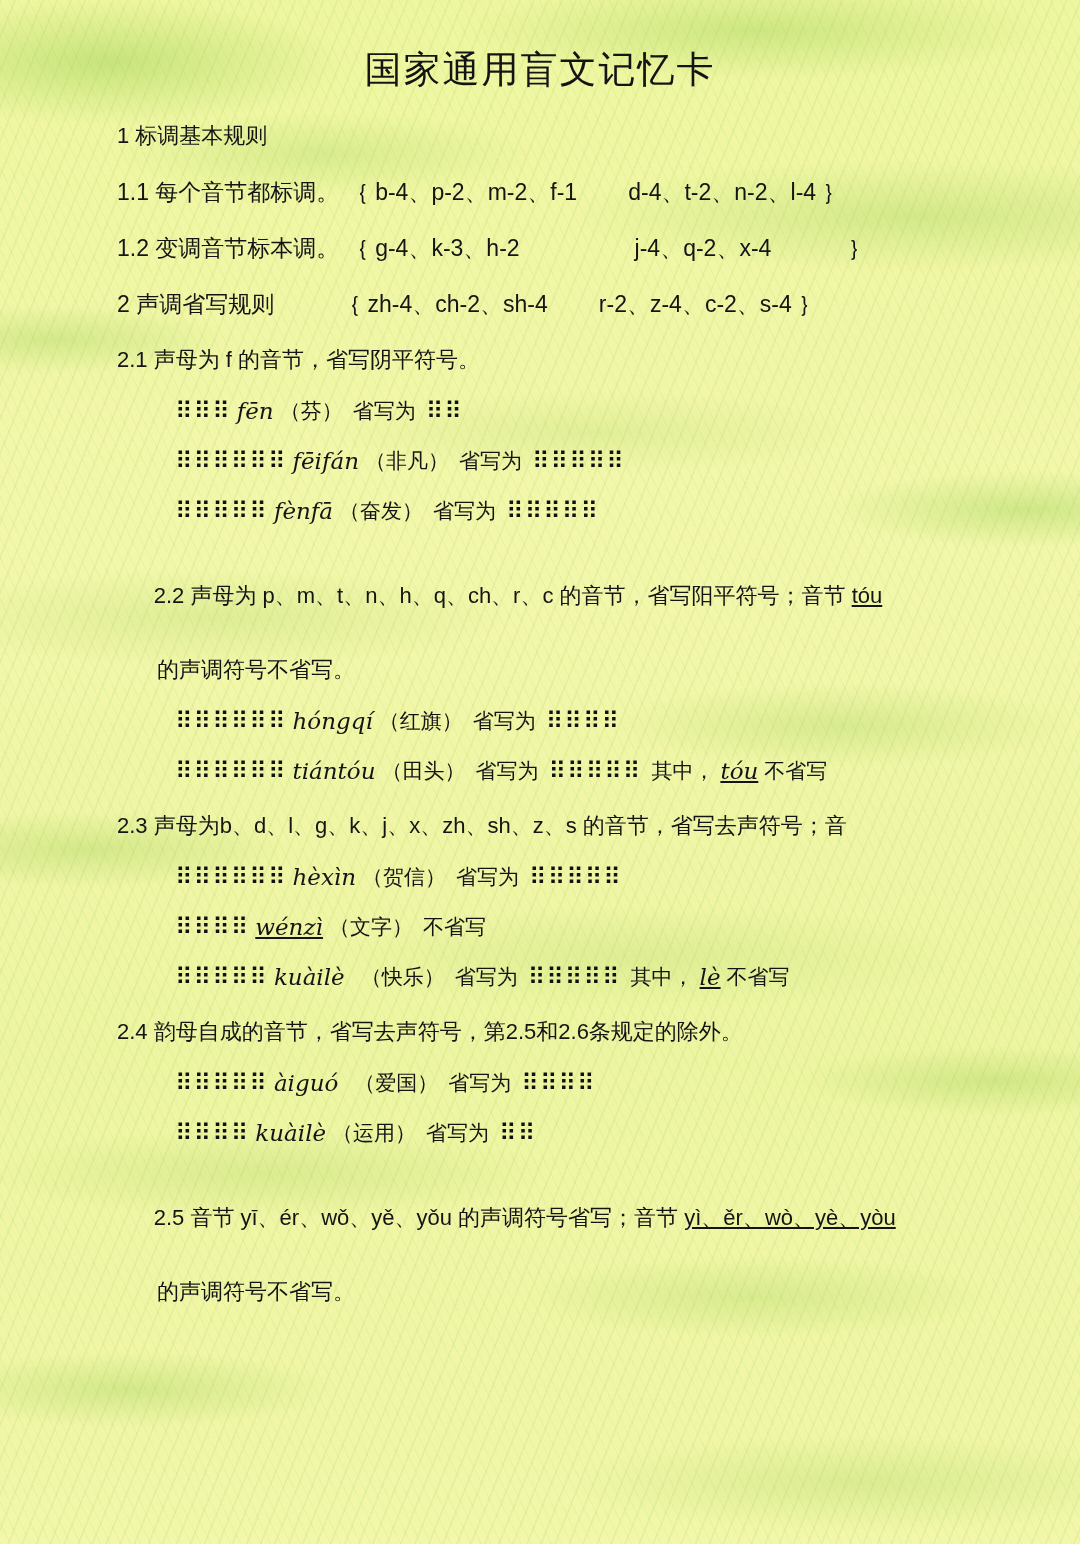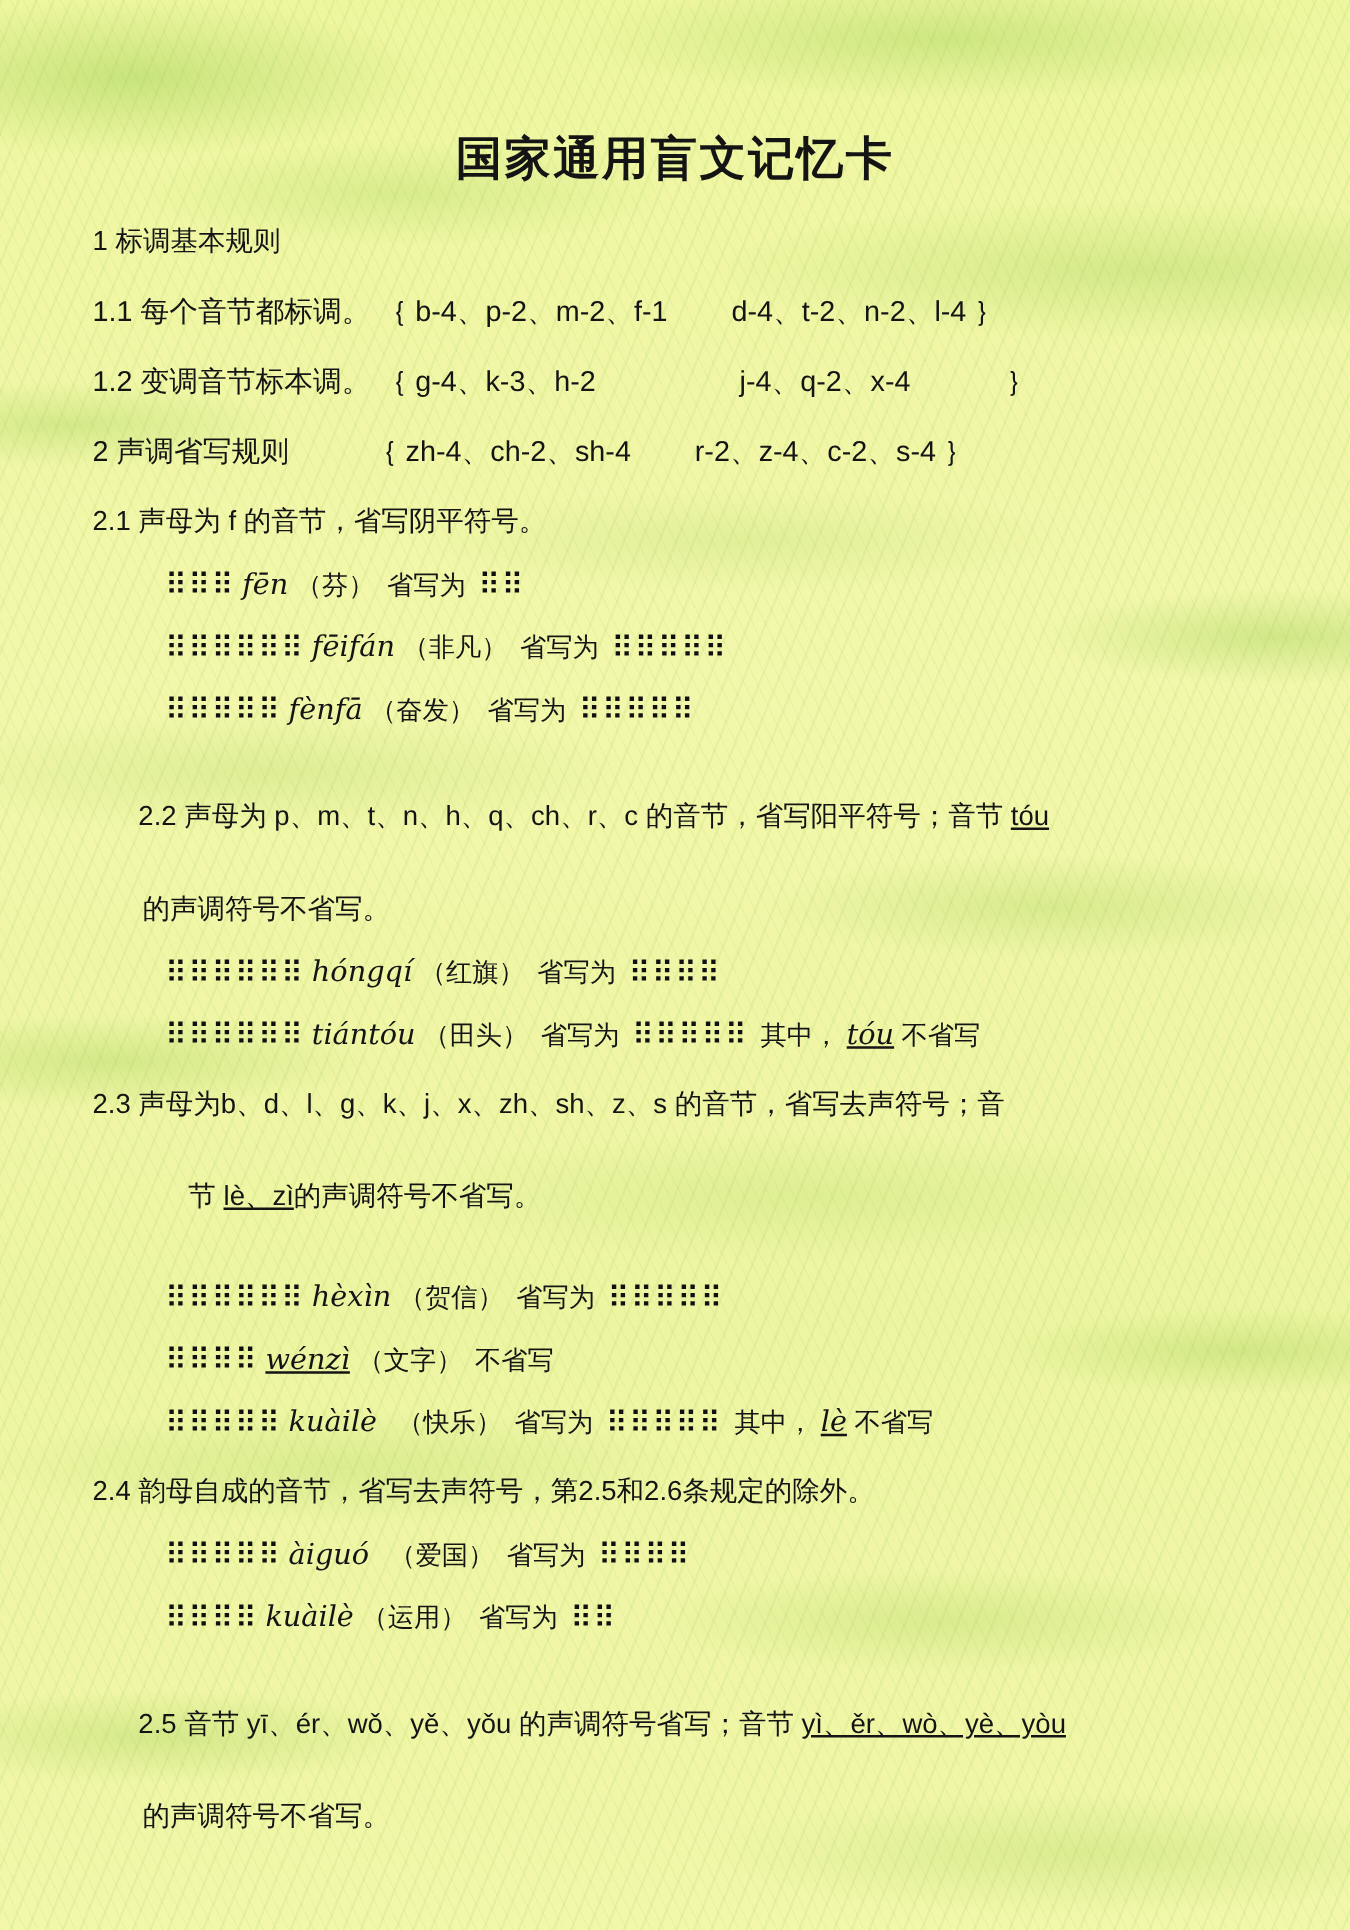--- a/index.html
+++ b/index.html
@@ -41,29 +41,29 @@
       linear-gradient(180deg, #eff6a0 0%, #f3f7ab 35%, #eef5a2 68%, #f2f7a9 100%);
   }
   #content {
     position: absolute;
     inset: 0;
     padding: 0;
   }
   .doc-title {
     text-align: center;
     font-family: "DejaVu Serif", serif;
-    font-weight: bold;
+    font-weight: normal;
     font-size: 37px;
     letter-spacing: 2px;
     color: #141414;
-    margin-top: 102px;
+    margin-top: 45px;
     margin-bottom: 0;
   }
   .block {
-    padding-left: 74px;
+    padding-left: 117px;
     padding-right: 60px;
   }
   .line {
     color: #141414;
     font-size: 22px;
     line-height: 30px;
     margin-top: 26px;
     white-space: pre-wrap;
     font-family: "Liberation Sans", sans-serif;
   }
@@ -173,23 +173,20 @@
       <span class="pinyin">tiántóu</span>
       <span class="zh">（田头）</span>
       <span class="zh sp-l sp-r">省写为</span>
       <span class="braille">⠿⠿⠿⠿⠿</span>
       <span class="zh sp-l">其中，</span>
       <span class="pinyin u">tóu</span>
       <span class="zh">不省写</span>
     </div>
 
     <div class="line">2.3 声母为b、d、l、g、k、j、x、zh、sh、z、s 的音节，省写去声符号；音</div>
-    <div class="line cont">
-      <span class="nowrap">节 </span><span class="u">lè、zì</span><span class="nowrap">的声调符号不省写。</span>
-    </div>
 
     <div class="example">
       <span class="braille">⠿⠿⠿⠿⠿⠿</span>
       <span class="pinyin">hèxìn</span>
       <span class="zh">（贺信）</span>
       <span class="zh sp-l sp-r">省写为</span>
       <span class="braille">⠿⠿⠿⠿⠿</span>
     </div>
 
     <div class="example">

